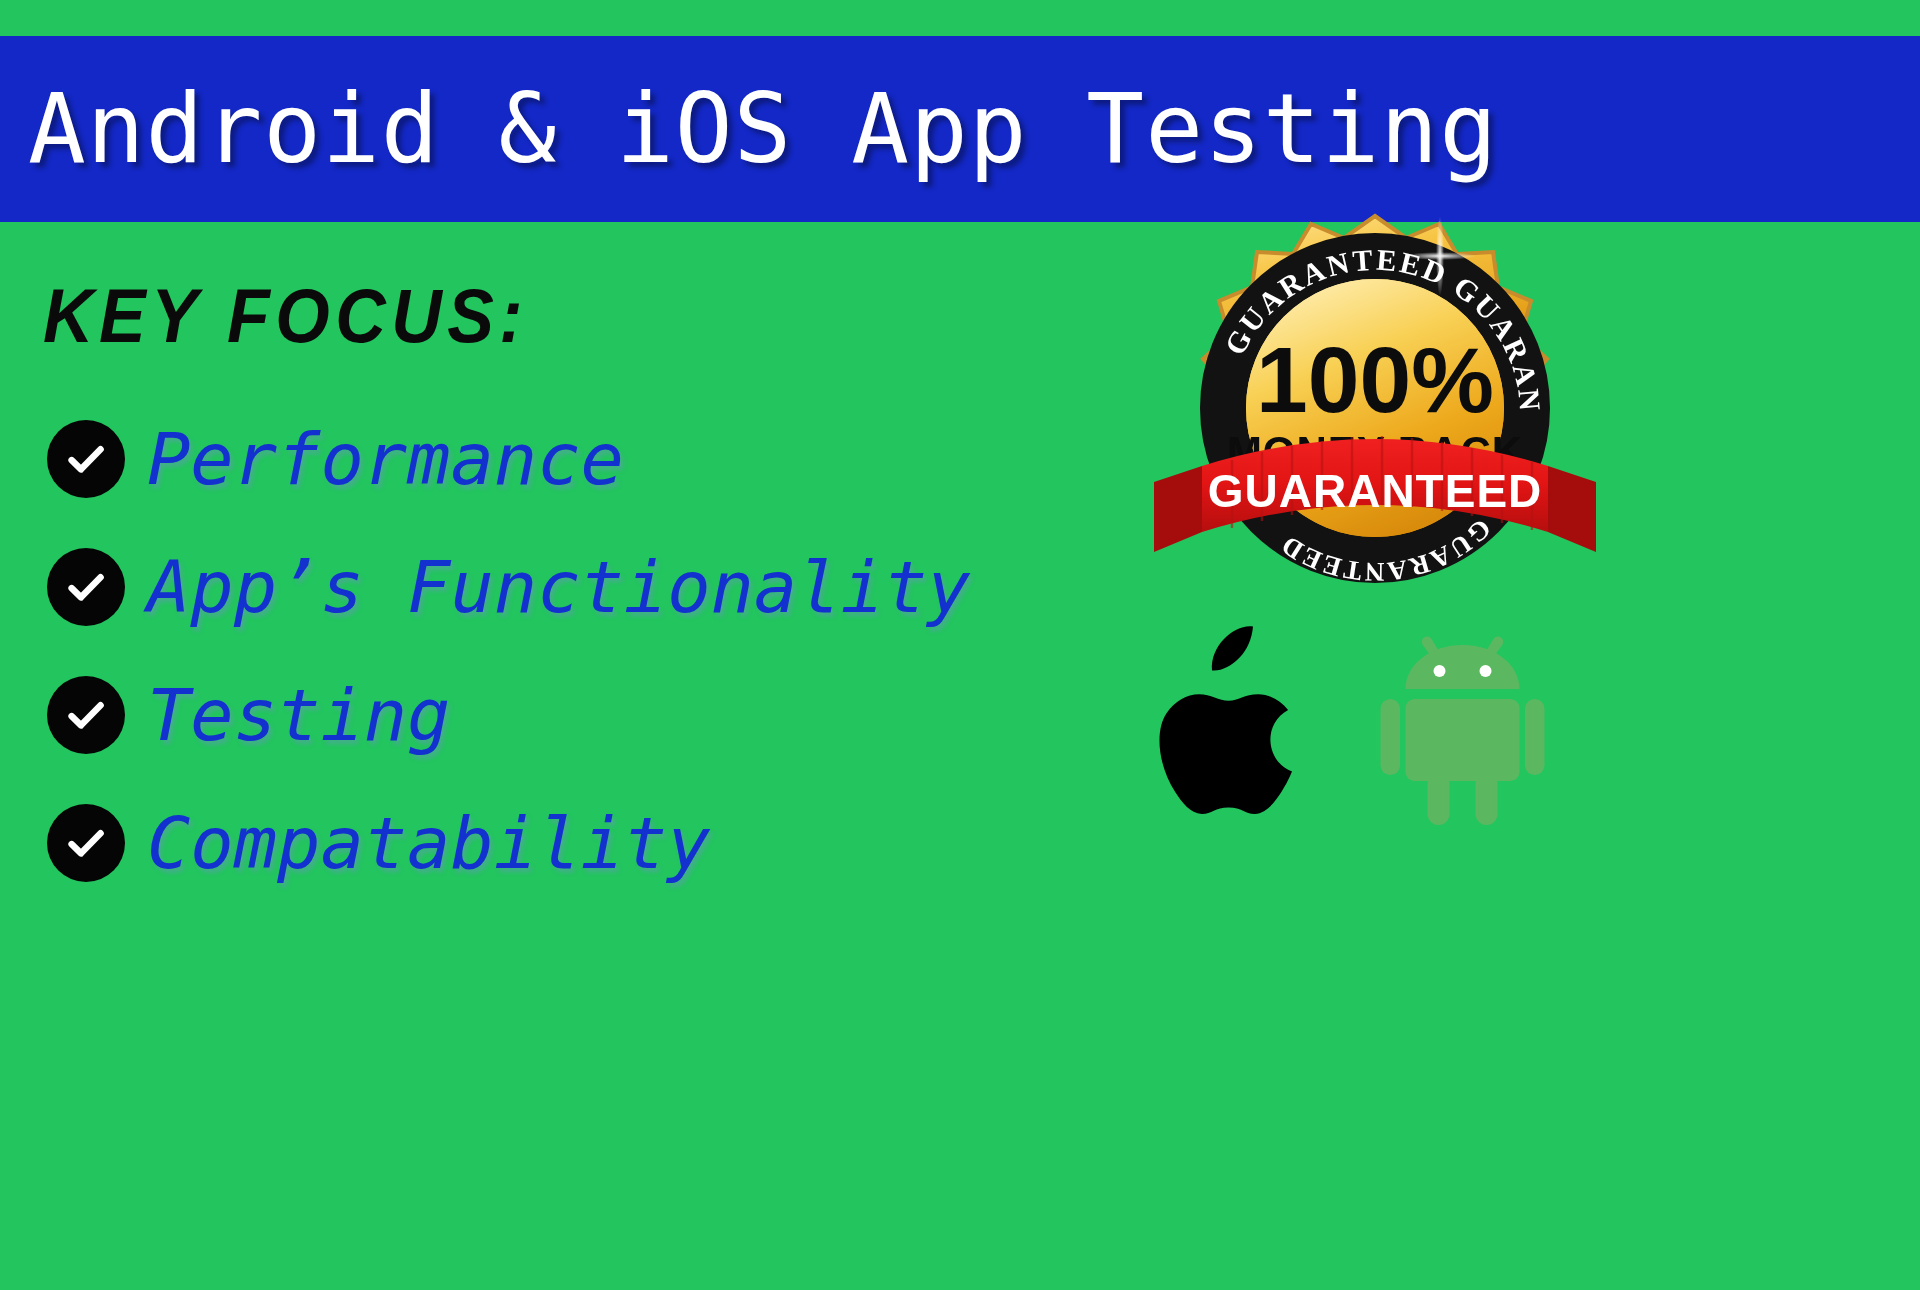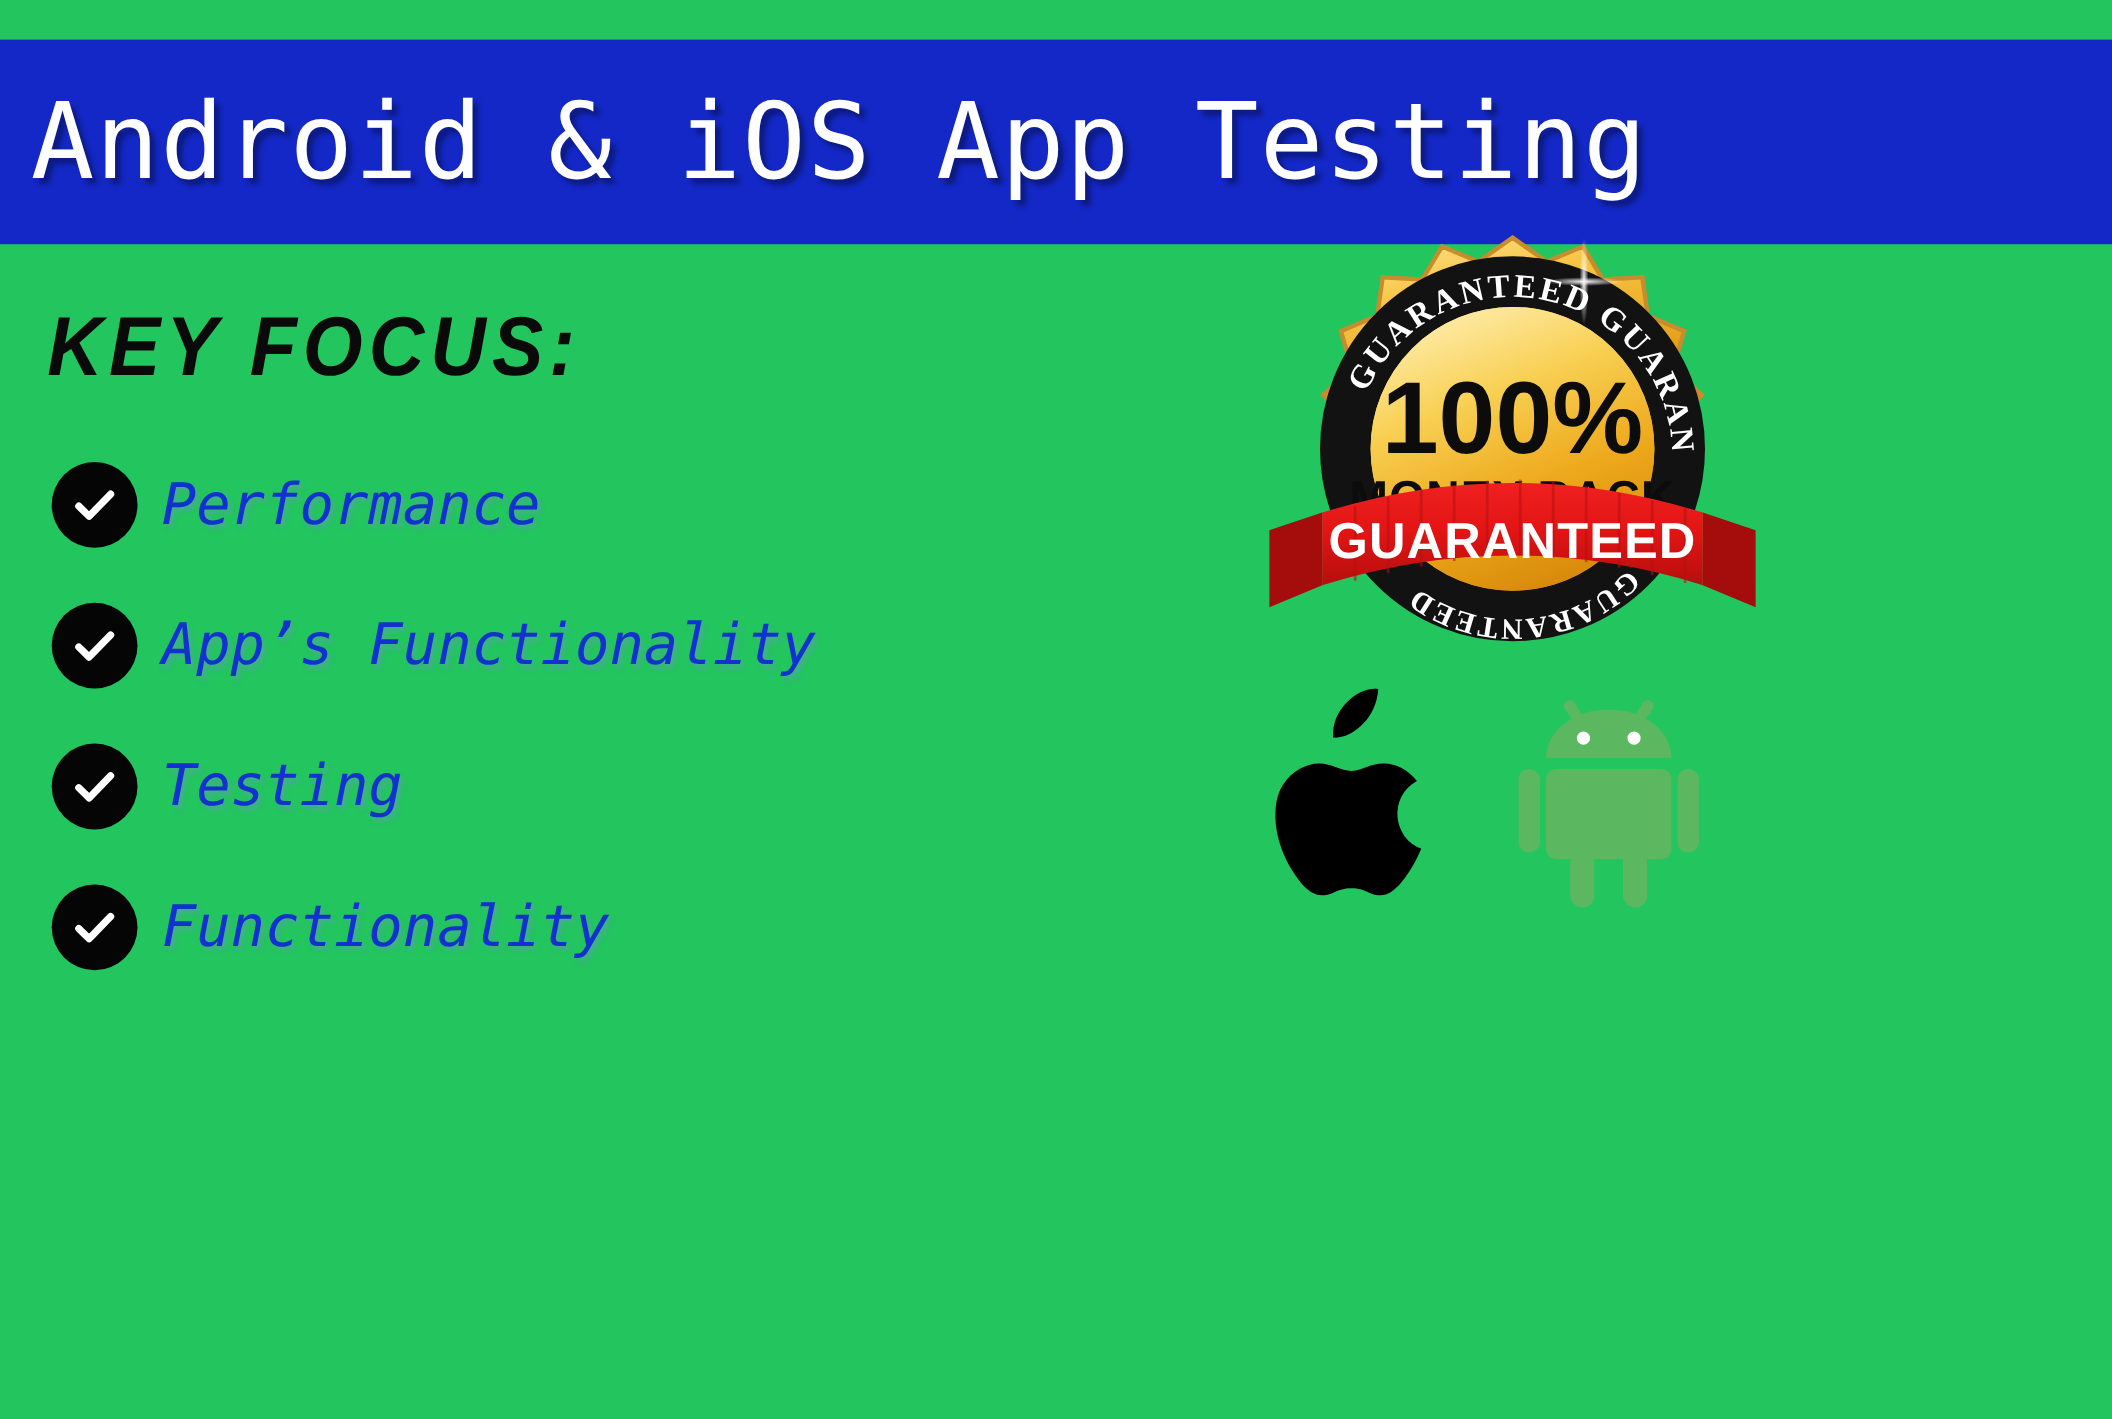--- a/index.html
+++ b/index.html
@@ -47,21 +47,21 @@
   .check-badge{
     flex:0 0 auto;
     width:78px; height:78px; border-radius:50%;
     background:#050505;
     display:flex; align-items:center; justify-content:center;
     margin-right:22px;
   }
   .check-badge svg{ width:46px; height:46px; display:block; }
   .focus-label{
     font-family:"DejaVu Sans Mono", monospace;
-    font-size:52px; font-weight:400;
+    font-size:72px; font-weight:400;
     color:#1231CE;
     text-shadow:3px 4px 4px rgba(120,140,210,.40);
     white-space:nowrap; line-height:1;
   }
 
   
   .right-col{ position:absolute; left:1120px; top:180px; width:800px; height:900px; }
 
   
   .seal-wrap{ position:absolute; left:20px; top:0; width:470px; height:420px; }
@@ -118,21 +118,21 @@
         </span>
         <span class="focus-label">Testing</span>
       </li>
 
       <li class="focus-item">
         <span class="check-badge">
           <svg viewBox="0 0 24 24" aria-hidden="true">
             <path d="M4.5 12.6 L9.4 17.4 L19.6 6.9" fill="none" stroke="#ffffff" stroke-width="3.4" stroke-linecap="round" stroke-linejoin="round"></path>
           </svg>
         </span>
-        <span class="focus-label">Functionality</span>
+        <span class="focus-label">Compatability</span>
       </li>
 
     </ul>
   </div>
 
   <div class="right-col">
 
     <div class="seal-wrap">
       <svg viewBox="0 0 470 420">
         <defs>

